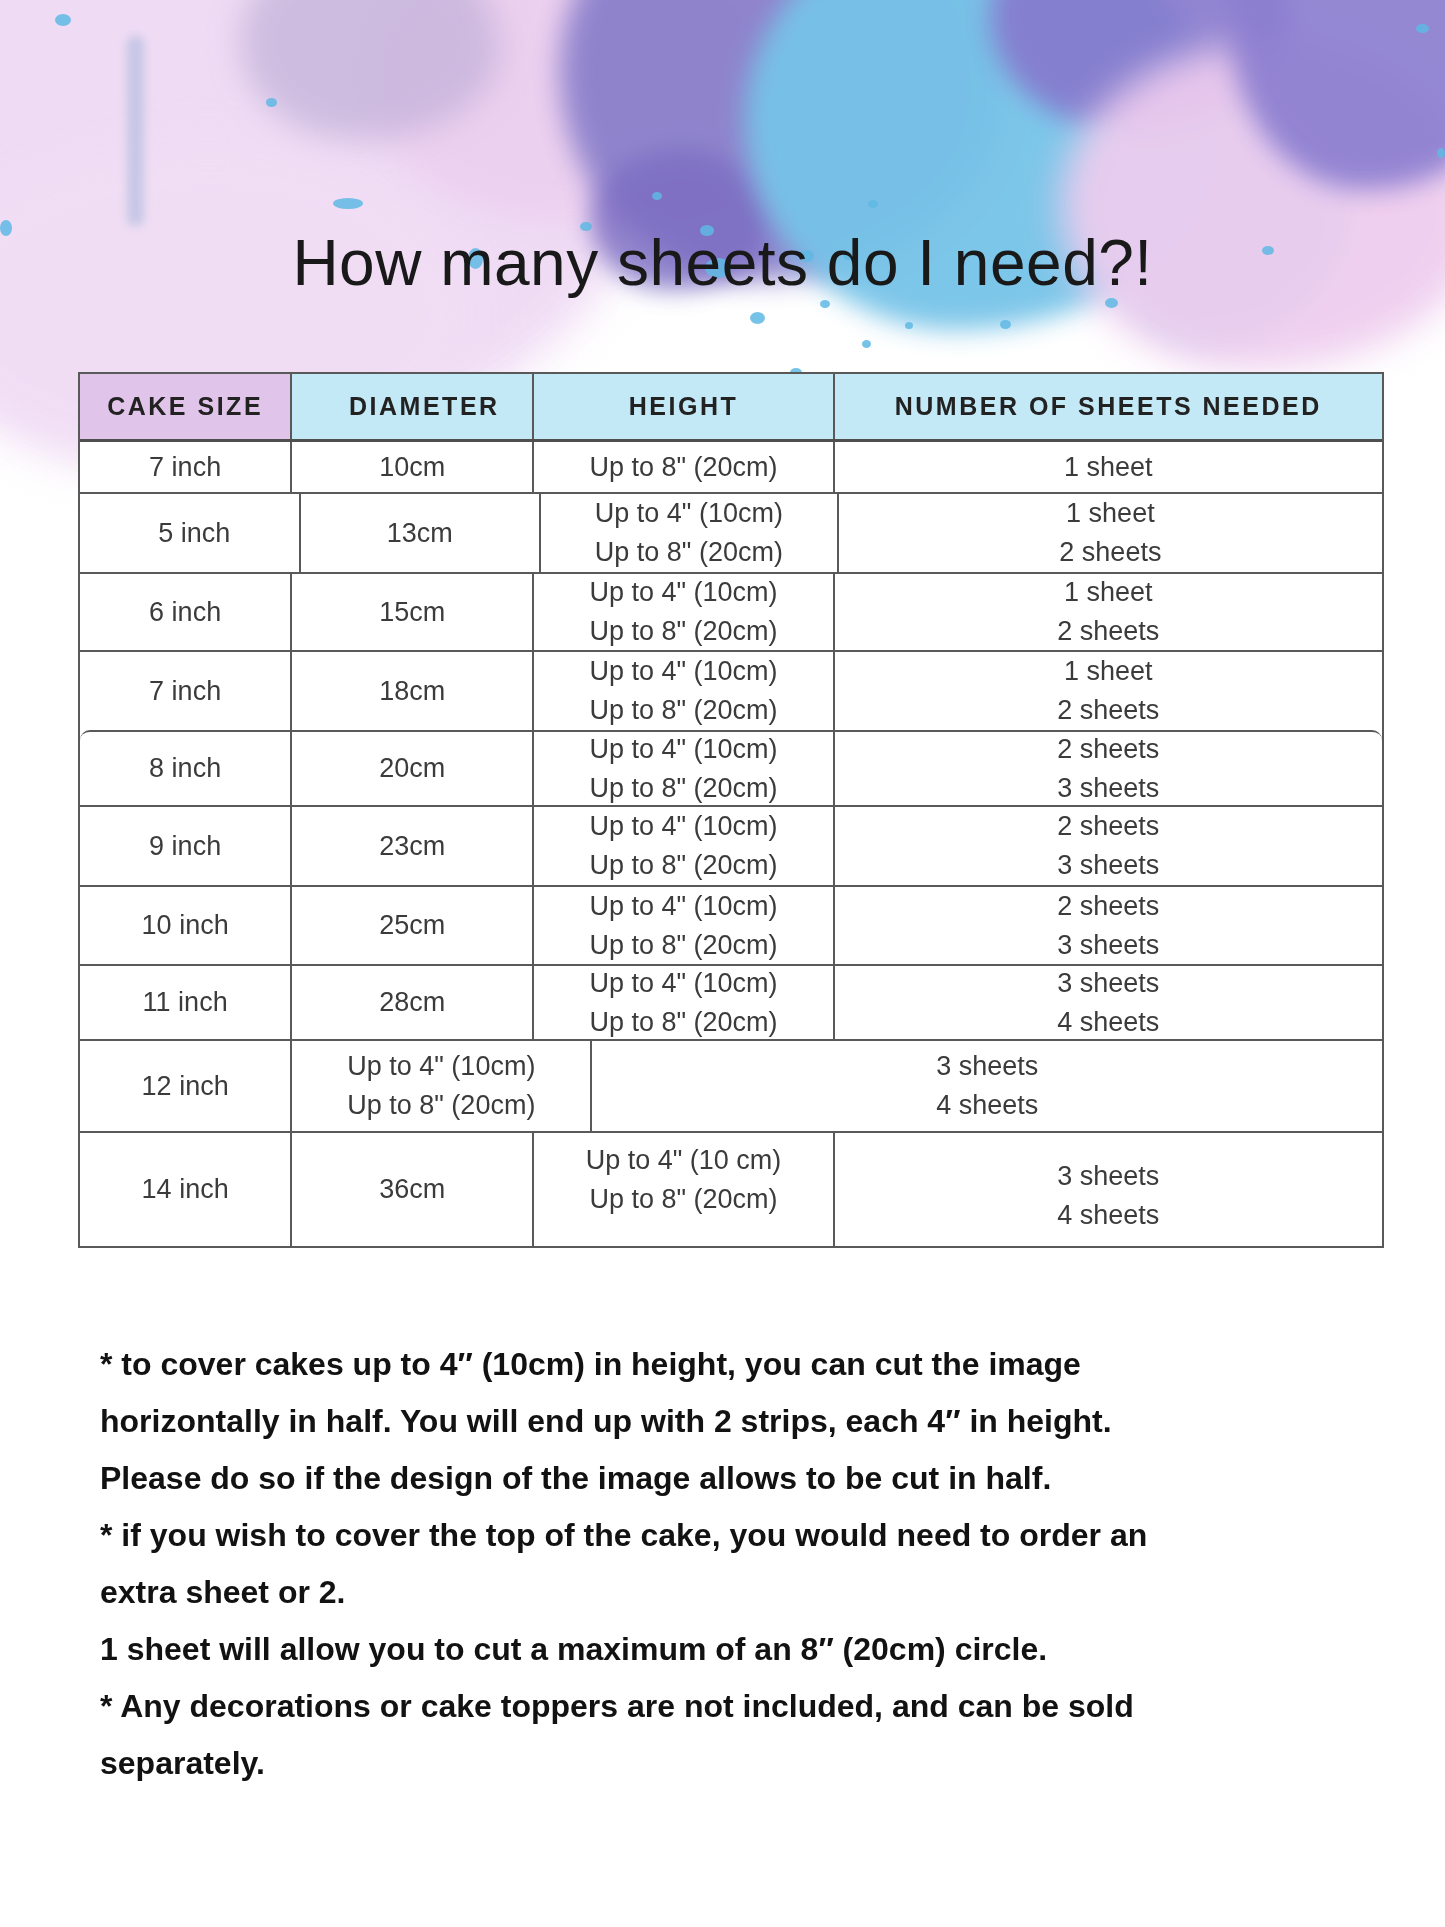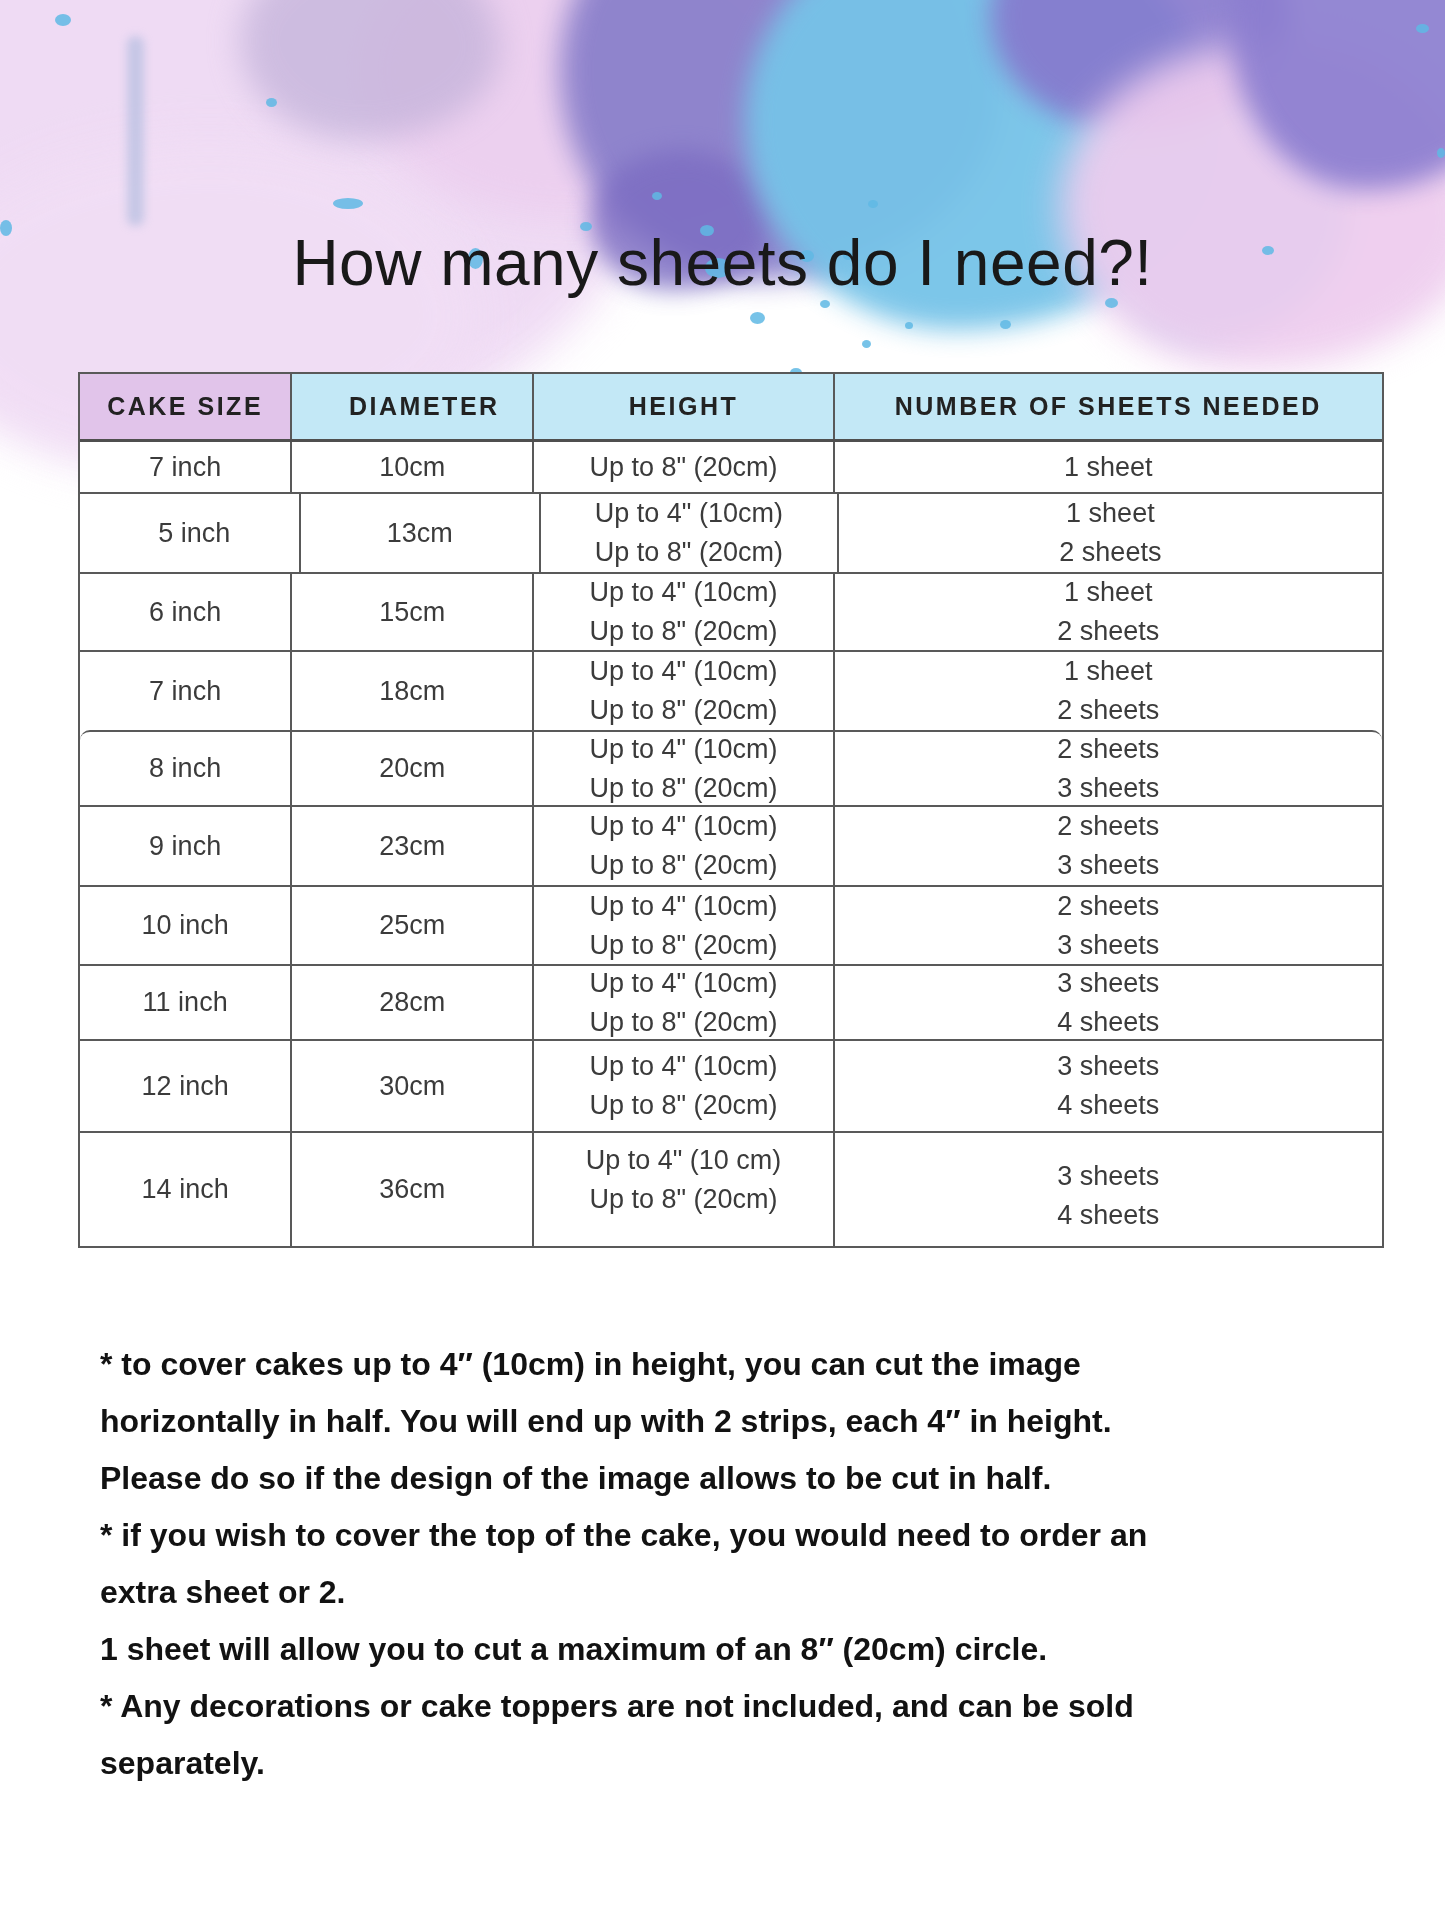--- a/index.html
+++ b/index.html
@@ -235,23 +235,20 @@
           </div>
           <div class="tcell sheets" style="flex: 1 1 auto;">
             <div class="line">3 sheets</div>
             <div class="line">4 sheets</div>
           </div>
         </div>
         <div class="trow" style="height: 92px;">
           <div class="tcell size" style="flex: 0 0 16.15%;">
             <div class="line">12 inch</div>
           </div>
-          <div class="tcell diam" style="flex: 0 0 18.6%;">
-            <div class="line">30cm</div>
-          </div>
           <div class="tcell heights" style="flex: 0 0 23.05%;">
             <div class="line">Up to 4" (10cm)</div>
             <div class="line">Up to 8" (20cm)</div>
           </div>
           <div class="tcell sheets" style="flex: 1 1 auto;">
             <div class="line">3 sheets</div>
             <div class="line">4 sheets</div>
           </div>
         </div>
         <div class="trow last" style="height: 115px;">

